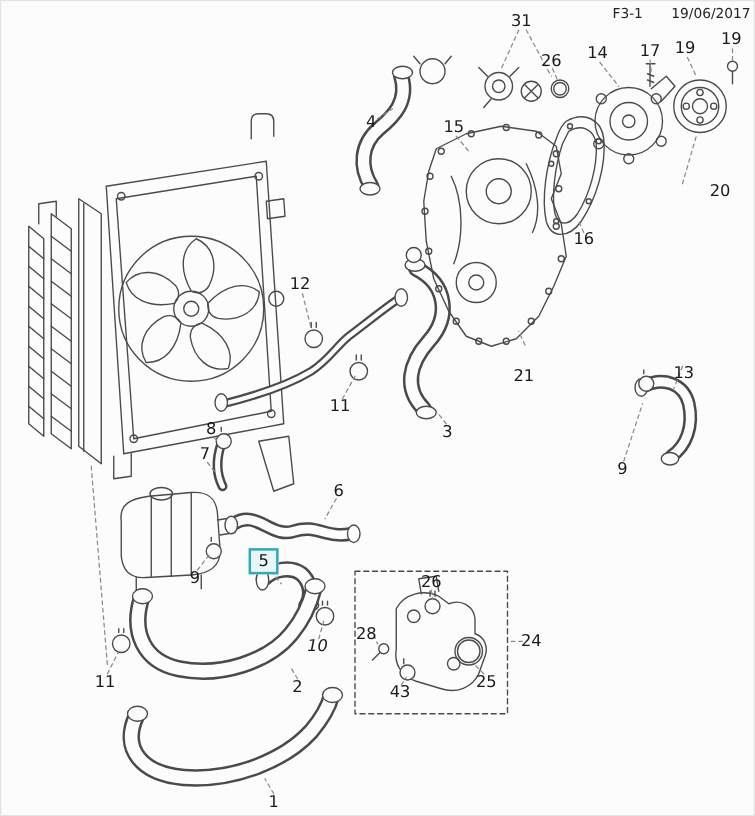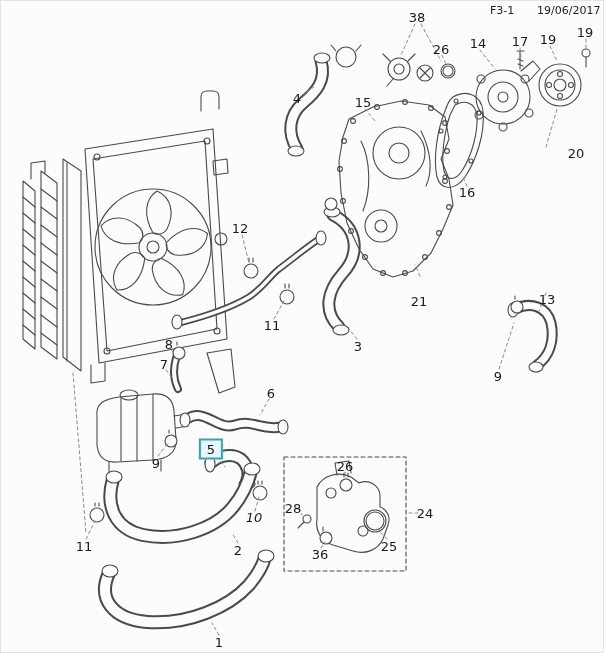--- a/index.html
+++ b/index.html
@@ -285,21 +285,21 @@
                M216,456 L224,466 M157,455 L167,442 M344,471 L345,478
                M254,510 L258,496 M298,507 L301,514 M417,512 L406,512
                M85,538 L94,520 M237,542 L231,532 M386,538 L376,528
                M320,547 L324,541 M218,634 L211,622 M72,372 L85,532"></path>
     </g>
   </svg>
 
   <div class="hdr" style="left:489px; top:3px;">F3-1</div>
   <div class="hdr" style="left:536px; top:3px;">19/06/2017</div>
 
-  <div class="callout" style="left:416px; top:16px;">38</div>
+  <div class="callout" style="left:416px; top:16px;">31</div>
   <div class="callout" style="left:440px; top:48px;">26</div>
   <div class="callout" style="left:477px; top:42px;">14</div>
   <div class="callout" style="left:519px; top:40px;">17</div>
   <div class="callout" style="left:547px; top:38px;">19</div>
   <div class="callout" style="left:584px; top:31px;">19</div>
   <div class="callout" style="left:296px; top:97px;">4</div>
   <div class="callout" style="left:362px; top:101px;">15</div>
   <div class="callout" style="left:543px; top:152px;margin-left:32px;">20</div>
   <div class="callout" style="left:466px; top:191px;">16</div>
   <div class="callout" style="left:239px; top:227px;">12</div>
@@ -313,16 +313,16 @@
   <div class="callout" style="left:270px; top:392px;">6</div>
   <div class="callout selected" style="left:210px; top:448px;">5</div>
   <div class="callout" style="left:155px; top:462px;">9</div>
   <div class="callout" style="left:344px; top:465px;">26</div>
   <div class="callout" style="left:253px; top:516px;font-style:italic;">10</div>
   <div class="callout" style="left:292px; top:507px;">28</div>
   <div class="callout" style="left:424px; top:512px;text-align:right;">24</div>
   <div class="callout" style="left:83px;  top:545px;">11</div>
   <div class="callout" style="left:237px; top:549px;">2</div>
   <div class="callout" style="left:388px; top:545px;">25</div>
-  <div class="callout" style="left:319px; top:553px;">36</div>
+  <div class="callout" style="left:319px; top:553px;">43</div>
   <div class="callout" style="left:218px; top:641px;">1</div>
 
 </div>
 
 </body></html>

